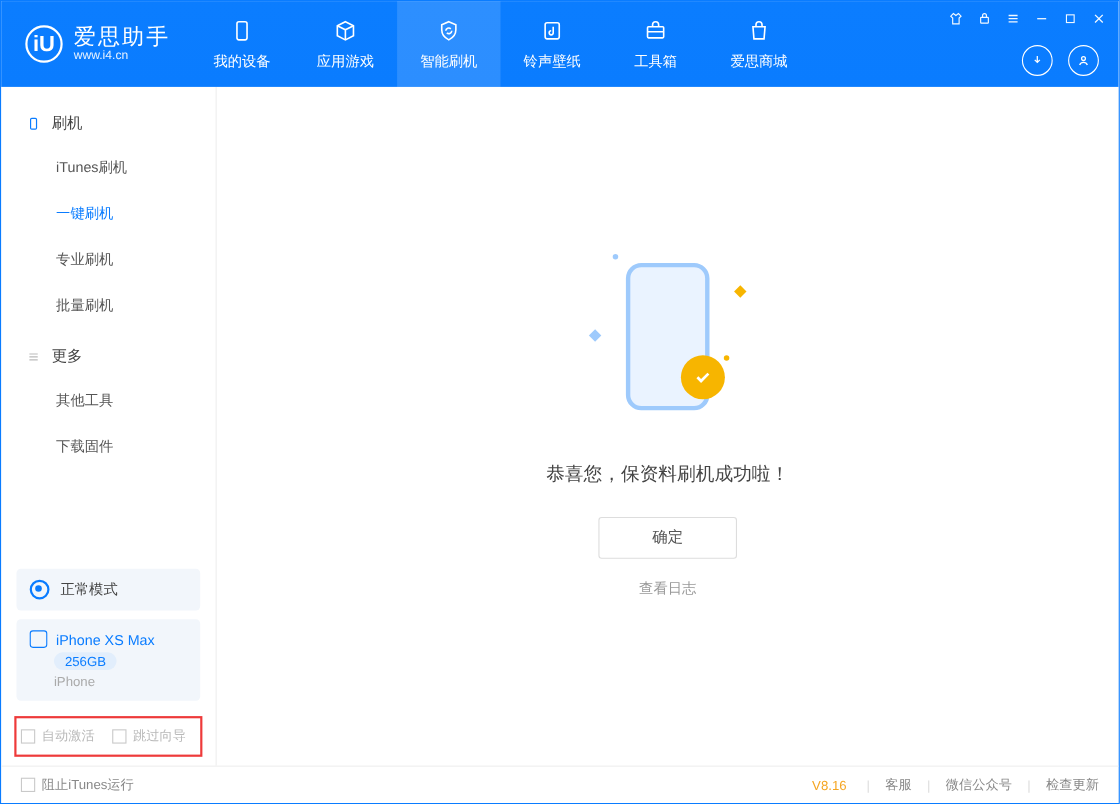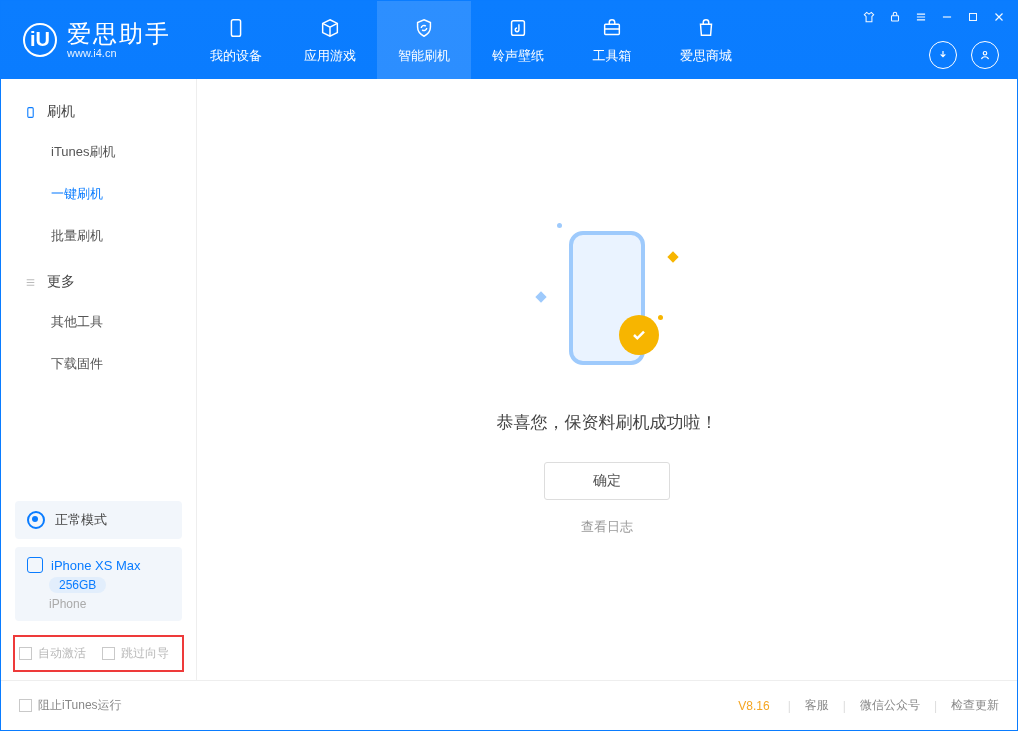--- a/index.html
+++ b/index.html
@@ -3,21 +3,21 @@
 <meta charset="utf-8">
 <style>
 * { margin: 0; padding: 0; box-sizing: border-box; font-family: "Microsoft YaHei", sans-serif; }
 body { background: #fff; width: 1018px; height: 731px; overflow: hidden; border: 1px solid #0a7cff; display: flex; flex-direction: column; }
 
 
 .header { background: linear-gradient(to bottom, #0b7dff, #0a7cff); height: 78px; display: flex; align-items: center; color: #fff; position: relative; }
 .logo-area { display: flex; align-items: center; padding: 0 18px 0 22px; }
 .logo-badge { width: 34px; height: 34px; border: 2.5px solid #fff; border-radius: 50%; display: flex; align-items: center; justify-content: center; font-weight: bold; font-size: 20px; margin-right: 10px; }
 .logo-text { display: flex; flex-direction: column; line-height: 1.1; }
-.logo-title { font-size: 24px; font-weight: 500; letter-spacing: 2px; }
+.logo-title { font-size: 20px; font-weight: 500; letter-spacing: 2px; }
 .logo-sub { font-size: 11px; opacity: .9; }
 .tabs { display: flex; height: 100%; }
 .tab { width: 94px; display: flex; flex-direction: column; align-items: center; justify-content: center; gap: 6px; font-size: 13px; cursor: pointer; position: relative; }
 .tab.active { background: rgba(255,255,255,.14); }
 .tab-icon { width: 26px; height: 26px; display: flex; align-items: center; justify-content: center; }
 .header-right { position: absolute; right: 10px; top: 8px; display: flex; gap: 10px; font-size: 13px; }
 .win-btn { width: 16px; height: 16px; cursor: pointer; display: flex; align-items: center; justify-content: center; opacity: .95; }
 .header-bottom-right { position: absolute; right: 18px; bottom: 10px; display: flex; gap: 14px; }
 .circle-btn { width: 28px; height: 28px; border: 1.8px solid #fff; border-radius: 50%; display: flex; align-items: center; justify-content: center; cursor: pointer; }
 
@@ -55,21 +55,21 @@
 .spark.s2 { right: 10px; top: 30px; background: #f7b500; }
 .dot { width: 5px; height: 5px; border-radius: 50%; position: absolute; }
 .dot.d1 { background:#9ecafc; left: 30px; top: 0; }
 .dot.d2 { background:#f7b500; right: 24px; top: 92px; }
 
 .success-title { font-size: 17px; color: #444; margin-top: 28px; }
 .ok-btn { margin-top: 28px; border: 1px solid #ddd; background: #fff; padding: 9px 48px; font-size: 14px; color: #555; cursor: pointer; border-radius: 3px; }
 .log-link { margin-top: 18px; font-size: 13px; color: #999; cursor: pointer; }
 
 
-.statusbar { height: 50px; border-top: 1px solid #eee; display: flex; align-items: center; padding: 0 18px; font-size: 12px; color: #888; }
+.statusbar { height: 34px; border-top: 1px solid #eee; display: flex; align-items: center; padding: 0 18px; font-size: 12px; color: #888; }
 .statusbar .chk { color: #888; }
 .sb-right { margin-left: auto; display: flex; align-items: center; gap: 14px; }
 .sb-sep { color: #ddd; }
 .sb-link { cursor: pointer; }
 .ver { color: #f5a623; margin-right: 4px; text-align: center; }
 </style>
 </head>
 <body>
 
 <div class="header">
@@ -191,20 +191,21 @@
       <div class="side-head">
         <span class="shead-icon">
             <svg width="13" height="13" viewBox="0 0 24 24" fill="none" stroke="#0a7cff" stroke-width="2">
               <rect x="7" y="3" width="10" height="18" rx="2"></rect>
             </svg>
           </span>
         <span>刷机</span>
       </div>
       <div class="side-item">iTunes刷机</div>
       <div class="side-item active">一键刷机</div>
+      <div class="side-item">专业刷机</div>
       <div class="side-item">批量刷机</div>
     </div>
     <div class="side-section">
       <div class="side-head">
         <span class="shead-icon" style="color:#bbb">
             <svg width="13" height="13" viewBox="0 0 24 24" stroke="#bbb" stroke-width="2">
               <path d="M5 7h14M5 12h14M5 17h14"></path>
             </svg>
           </span>
         <span>更多</span>

